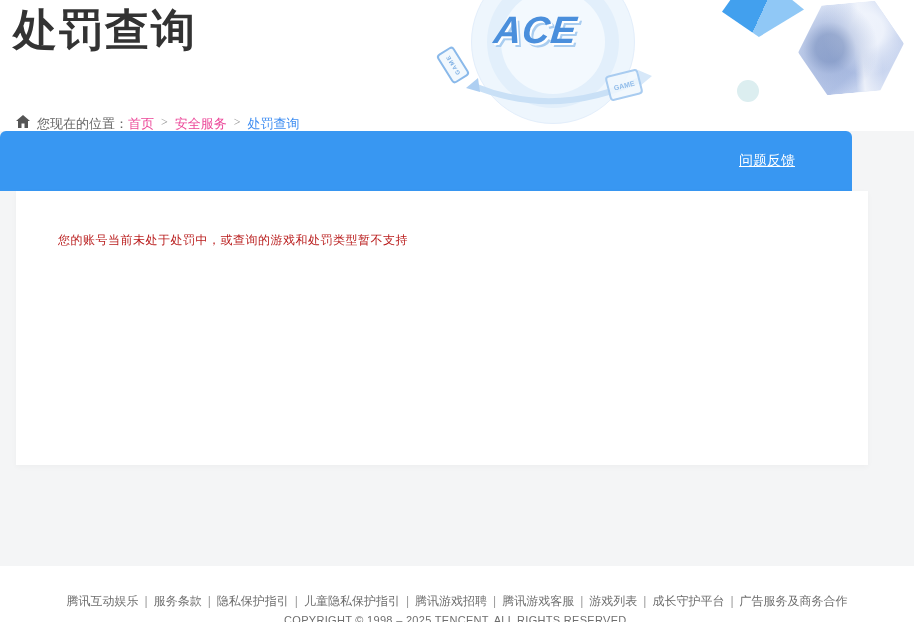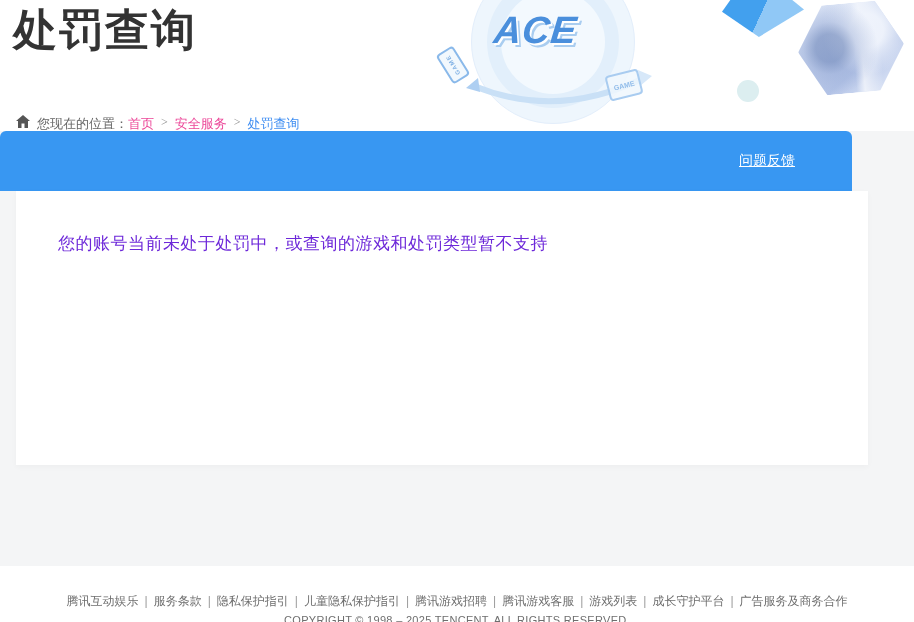--- a/index.html
+++ b/index.html
@@ -73,21 +73,21 @@
   }
   .feedback-link {
     position:absolute; right:57px; top:50%; transform:translateY(-50%);
     color:#ffffff; font-size:14px; text-decoration:underline; cursor:pointer;
   }
   
   .result-card {
     position:absolute; left:16px; top:191px; width:852px; height:274px;
     background:#ffffff; box-shadow:0 2px 6px rgba(0,0,0,0.03);
   }
-  .result-message { padding:41px 30px 0 42px; font-size:17px; color:#6d28d9; letter-spacing:0.5px; }
+  .result-message { padding:41px 30px 0 42px; font-size:12px; color:#b91c1c; letter-spacing:0.5px; }
   
   .footer {
     position:absolute; left:0; top:566px; width:914px; height:56px;
     background:#ffffff; text-align:center;
   }
   .footer-links { padding-top:27px; font-size:12px; color:#6e6e6e; white-space:nowrap;text-align:center; }
   .footer-links a { color:#6e6e6e; text-decoration:none; cursor:pointer; }
   .footer-links .sep { color:#9a9a9a; margin:0 6px; }
   .copyright { margin-top:4px; font-size:11px; color:#6e6e6e; letter-spacing:0.3px; }
 </style>

